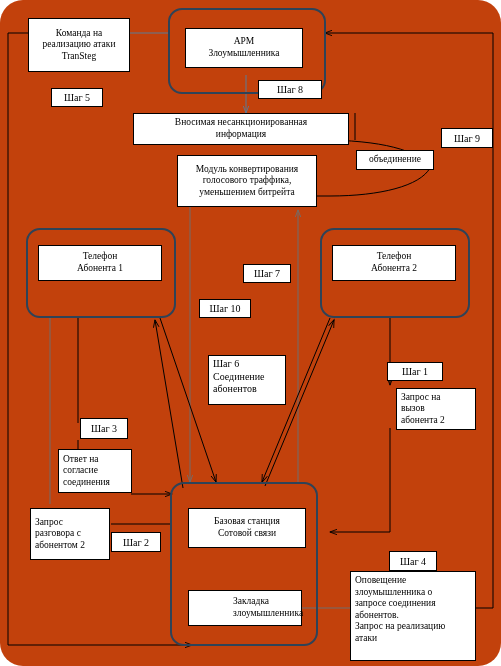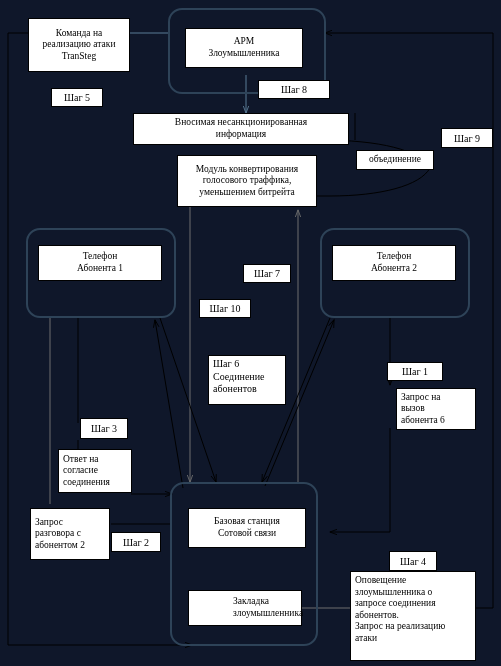--- a/index.html
+++ b/index.html
@@ -1,18 +1,18 @@
 <!DOCTYPE html>
 <html><head>
 <meta charset="utf-8">
 <title>TranSteg attack scheme</title>
 <style>
   html,body{margin:0;padding:0;background:#ffffff;}
   body{font-family:"Liberation Serif","DejaVu Serif",serif;}
-  #stage{position:relative;width:501px;height:666px;background:#0f172a;overflow:hidden;}
+  #stage{position:relative;width:501px;height:666px;background:#c2410c;overflow:hidden;border-radius:23px;}
   #wires{position:absolute;left:0;top:0;width:501px;height:666px;}
 
   .rrect{position:absolute;border:2.5px solid #2e4358;border-radius:14px;background:transparent;box-sizing:border-box;}
 
   .bx{position:absolute;border:1px solid #000;background:#fff;box-sizing:border-box;
       display:flex;align-items:center;justify-content:center;text-align:center;
       font-size:9.5px;line-height:1.22;color:#000;padding:1px 2px;}
   .bx.left{justify-content:flex-start;text-align:left;padding-left:4px;}
   .step{position:absolute;border:1px solid #000;background:#fff;box-sizing:border-box;
       display:flex;align-items:center;justify-content:center;font-size:10px;color:#000;}
@@ -103,21 +103,21 @@
   <div class="bx" style="left:356px;top:150px;width:78px;height:20px;">объединение</div>
 
   <div class="bx" style="left:38px;top:245px;width:124px;height:36px;white-space:pre-line;">Телефон
 Абонента 1</div>
 
   <div class="bx" style="left:332px;top:245px;width:124px;height:36px;white-space:pre-line;">Телефон
 Абонента 2</div>
 
   <div class="bx left" style="left:396px;top:388px;width:80px;height:42px;white-space:pre-line;">Запрос на
 вызов
-абонента 6</div>
+абонента 2</div>
 
   <div class="bx left" style="left:58px;top:449px;width:74px;height:44px;white-space:pre-line;">Ответ на
 согласие
 соединения</div>
 
   <div class="bx left" style="left:30px;top:508px;width:80px;height:52px;white-space:pre-line;">Запрос
 разговора с
 абонентом 2</div>
 
   <div class="bx" style="left:188px;top:508px;width:118px;height:40px;white-space:pre-line;">Базовая станция
@@ -128,21 +128,21 @@
 
   <div class="bx left" style="left:350px;top:571px;width:126px;height:90px;white-space:pre-line;align-items:flex-start;padding-top:3px;">Оповещение
 злоумышленника о
 запросе соединения
 абонентов.
 Запрос на реализацию
 атаки</div>
 
   <div class="step" style="left:51px;top:88px;width:52px;height:19px;">Шаг 5</div>
 
-  <div class="step" style="left:258px;top:80px;width:72px;height:19px;">Шаг 8</div>
+  <div class="step" style="left:258px;top:80px;width:64px;height:19px;">Шаг 8</div>
 
   <div class="step" style="left:441px;top:128px;width:52px;height:20px;">Шаг 9</div>
 
   <div class="step" style="left:243px;top:264px;width:48px;height:19px;">Шаг 7</div>
 
   <div class="step" style="left:199px;top:299px;width:52px;height:19px;">Шаг 10</div>
 
   <div class="step left" style="left:208px;top:355px;width:78px;height:50px;white-space:pre-line;">Шаг 6
 Соединение
 абонентов</div>

